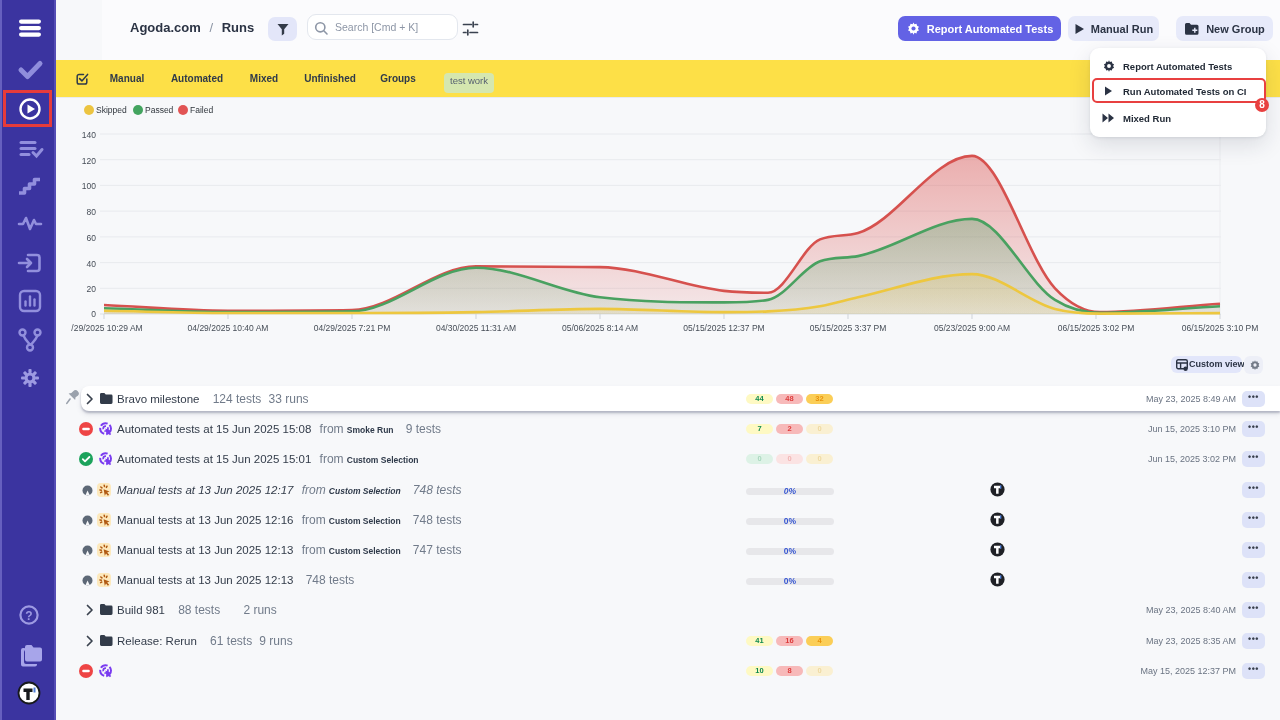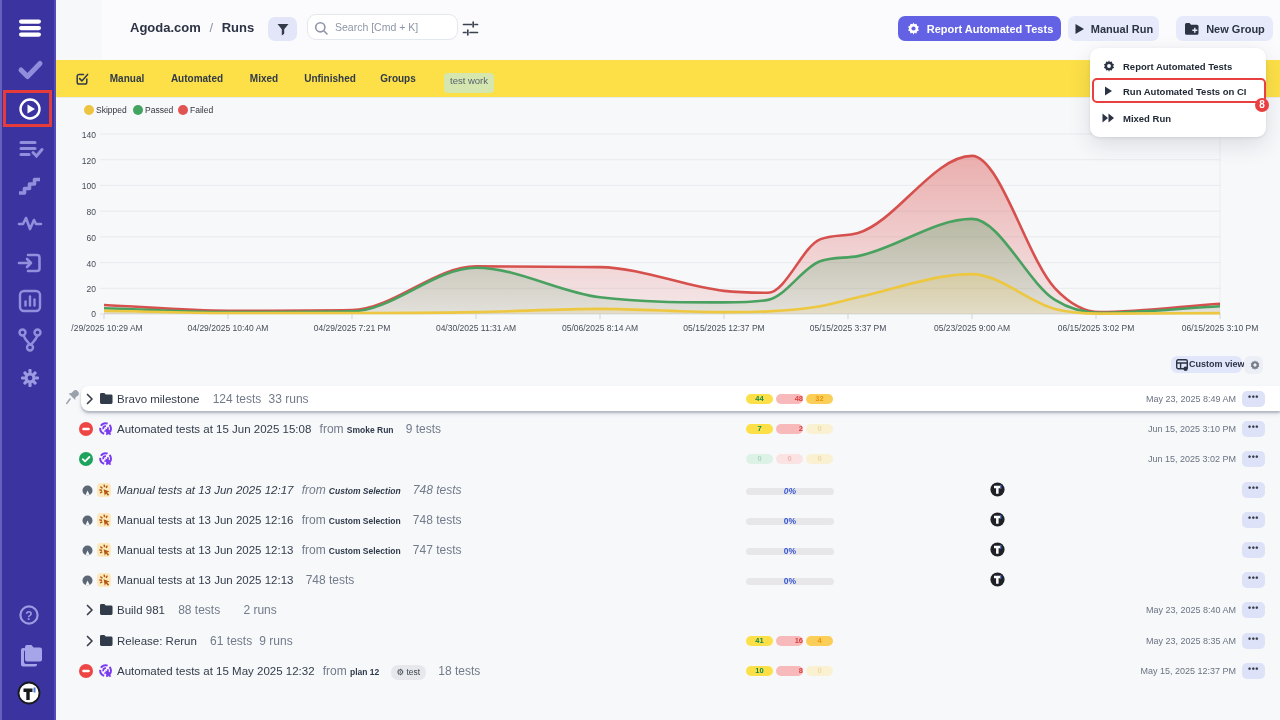--- a/index.html
+++ b/index.html
@@ -22,21 +22,21 @@
   
   .dot { position:absolute; width:10px; height:10px; border-radius:50%; top:8px; }
   .ltxt { position:absolute; top:8px; font-size:8.5px; color:#30363d; }
   
   .row { position:absolute; left:56px; width:1224px; height:30px; }
   .rtitle { position:absolute; left:61px; top:9px; font-size:11.5px; line-height:13px; color:#333c4a; white-space:nowrap; }
   .rsub { font-size:12px; color:#717b8a; font-weight:normal; }
   .rsubB { font-size:8.5px; color:#2f3a4a; font-weight:bold; }
   .badge { position:absolute; top:10px; width:27px; height:10px; border-radius:5px; font-size:7.5px; font-weight:bold; text-align:center; line-height:10px; }
   .b1 { left:690px; } .b2 { left:720px; } .b3 { left:750px; }
-  .bg { background:#fde047; color:#0f8a4f; } .br { background:#f7b9b9; color:#dd3c3c;text-align:right; } .by { background:#fbce57; color:#e8930c; }
+  .bg { background:#fef9c3; color:#0f8a4f; } .br { background:#f7b9b9; color:#dd3c3c; } .by { background:#fbce57; color:#e8930c; }
   .bgf { background:#ddf2e6; color:#abd8bf; } .brf { background:#fbe3e3; color:#f0b6b6; } .byf { background:#faf0d2; color:#eed9a2; }
   .rdate { position:absolute; right:44px; top:10px; font-size:9px; color:#6a7382; }
   .dots3 { position:absolute; left:1186px; top:7px; width:23px; height:16px; background:#dde2f8; border-radius:5px; color:#39404d; text-align:center; line-height:13px; font-size:9px; font-weight:bold; letter-spacing:0.5px; }
   .pbar { position:absolute; left:690px; top:13px; width:88px; height:7px; background:#e7e7ea; border-radius:4px; }
   .ppct { position:absolute; left:690px; top:11px; width:88px; text-align:center; font-size:8.5px; font-weight:bold; color:#3555d2; }
   .ticon { position:absolute; left:934px; top:7px; }
   .testpill { display:inline-block; background:#e6e8ec; color:#3a424e; border-radius:7px; font-size:8.5px; font-weight:normal; padding:1px 6px 1px 5px; margin-left:9px; }
 </style></head>
 <body>
 <div id="app">
@@ -296,20 +296,21 @@
     <div class="row" style="top:444.4px;">
       <svg class="abs" style="left:23px; top:8px;" width="14" height="14" viewBox="0 0 14 14">
           <circle cx="7" cy="7" r="7" fill="#1ca35c"></circle>
           <path d="M3.8 7.2 l2.2 2.2 L10.4 5" stroke="#fff" stroke-width="1.8" fill="none" stroke-linecap="round" stroke-linejoin="round"></path>
         </svg>
       <svg class="abs" style="left:43px; top:8px;" width="14" height="14" viewBox="0 0 14 14">
           <circle cx="6.6" cy="6.6" r="5.4" stroke="#7a3bf0" stroke-width="2" fill="none" stroke-dasharray="7.5 2.2"></circle>
           <circle cx="6.6" cy="6.6" r="2.4" stroke="#7a3bf0" stroke-width="1.7" fill="none" stroke-dasharray="4.5 1.6"></circle>
           <path d="M6.4 6.4 l6.2 2.5 -2.4 1 2 2.1 -1.3 1.2 -2 -2.1 -1.1 2.4 z" fill="#7a3bf0"></path>
         </svg>
+      <div class="rtitle">Automated tests at 15 Jun 2025 15:01 <span class="rsub" style="margin-left:5px;">from</span> <span class="rsubB">Custom Selection</span></div>
       <div class="badge b1 bgf">0</div>
         <div class="badge b2 brf">0</div>
         <div class="badge b3 byf">0</div>
       <div class="rdate">Jun 15, 2025 3:02 PM</div>
       <div class="dots3">•••</div>
     </div>
 
     <div class="row" style="top:474.6px;font-style:italic;">
       <svg class="abs" style="left:26px; top:10px;" width="11" height="11" viewBox="0 0 11 11">
           <circle cx="5.5" cy="5.5" r="5" fill="#5d6876"></circle>
@@ -429,21 +430,20 @@
     <div class="row" style="top:655.8px;">
       <svg class="abs" style="left:23px; top:8px;" width="14" height="14" viewBox="0 0 14 14">
           <circle cx="7" cy="7" r="7" fill="#ee4545"></circle>
           <rect x="3.2" y="5.8" width="7.6" height="2.4" rx="1.2" fill="#fff"></rect>
         </svg>
       <svg class="abs" style="left:43px; top:8px;" width="14" height="14" viewBox="0 0 14 14">
           <circle cx="6.6" cy="6.6" r="5.4" stroke="#7a3bf0" stroke-width="2" fill="none" stroke-dasharray="7.5 2.2"></circle>
           <circle cx="6.6" cy="6.6" r="2.4" stroke="#7a3bf0" stroke-width="1.7" fill="none" stroke-dasharray="4.5 1.6"></circle>
           <path d="M6.4 6.4 l6.2 2.5 -2.4 1 2 2.1 -1.3 1.2 -2 -2.1 -1.1 2.4 z" fill="#7a3bf0"></path>
         </svg>
-      <div class="rtitle">Automated tests at 15 May 2025 12:32 <span class="rsub" style="margin-left:5px;">from</span> <span class="rsubB">plan 12</span> <span class="testpill">⚙ test</span> <span class="rsub" style="margin-left:9px;">18 tests</span></div>
       <div class="badge b1 bg">10</div>
         <div class="badge b2 br">8</div>
         <div class="badge b3 byf">0</div>
       <div class="rdate">May 15, 2025 12:37 PM</div>
       <div class="dots3">•••</div>
     </div>
   </div>
 
   <div id="dropdown" class="abs" style="left:1090px; top:48px; width:176px; height:89px; background:#fff; border-radius:9px; box-shadow:0 8px 22px rgba(30,35,60,0.13), 0 1px 3px rgba(30,35,60,0.1); font-size:9.5px; color:#222a36; font-weight:bold; white-space:nowrap;">
     <svg class="abs" style="left:12px; top:11px;" width="14" height="14" viewBox="0 0 16 16">

